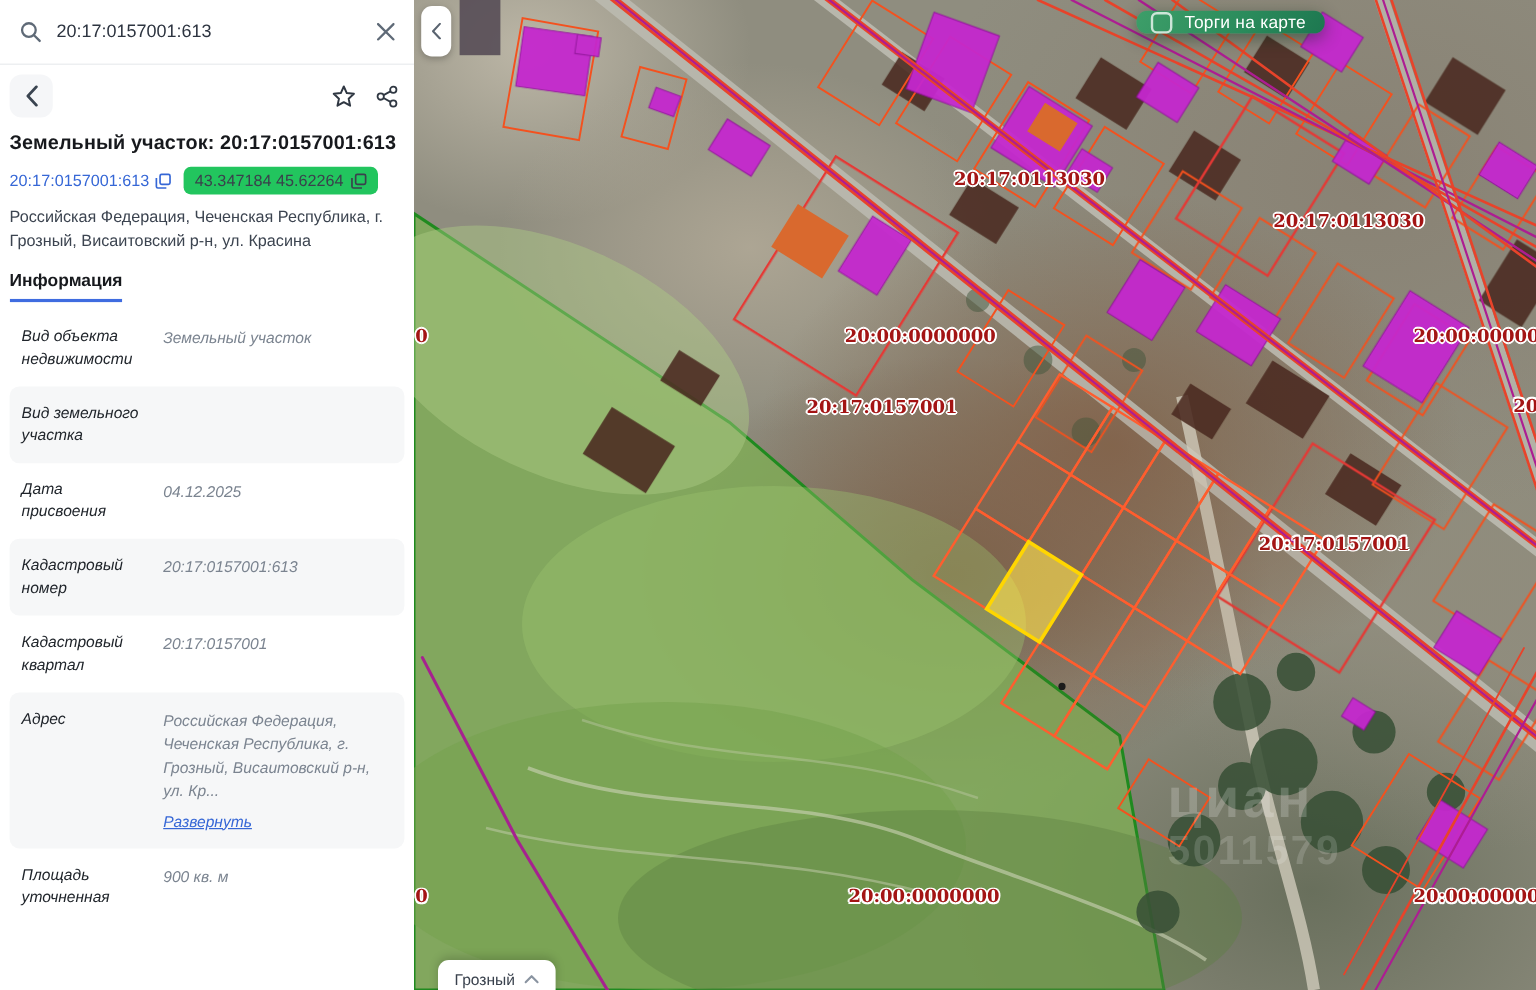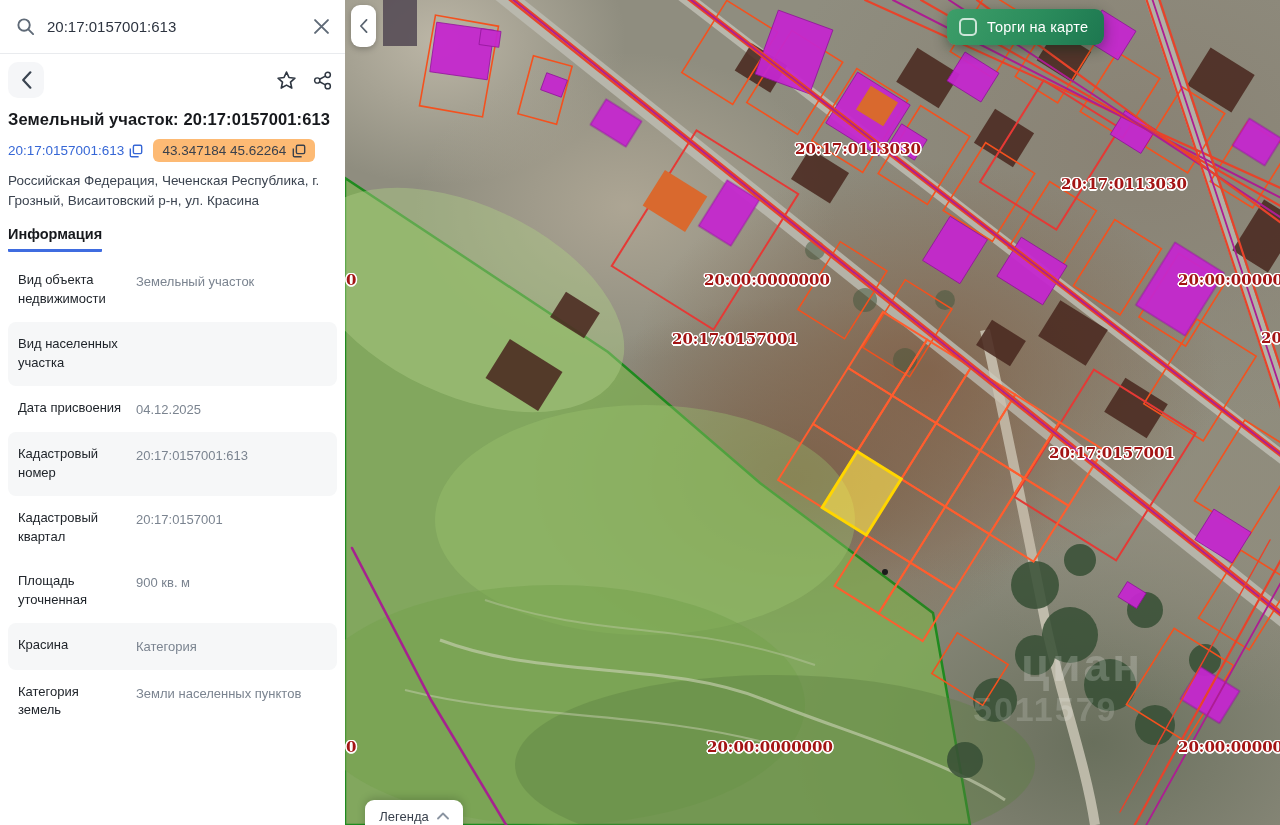--- a/index.html
+++ b/index.html
@@ -12,26 +12,26 @@
   .searchbar svg { flex:0 0 auto; }
   .search-input { flex:1; border:none; outline:none; font-size:15px; color:#2d3440; font-family:"Liberation Sans",sans-serif; background:transparent; }
   .icon-btn { background:none; border:none; cursor:pointer; display:flex; align-items:center; justify-content:center; padding:0; }
   .header-actions { display:flex; align-items:center; padding:8px 12px 4px 8px; }
   .back-btn { width:36px; height:36px; border-radius:10px; background:#f5f6f8; }
   .header-spacer { flex:1; }
   .header-actions .icon-btn + .icon-btn { margin-left:14px; }
   .obj-title { font-size:16.5px; font-weight:700; color:#17191d; padding:8px 10px 0 8px; letter-spacing:.1px; }
   .codes-row { display:flex; align-items:center; gap:10px; padding:10px 8px 0 8px; }
   .cad-link { display:flex; align-items:center; gap:5px; font-size:13.5px; color:#3667d6; text-decoration:none; cursor:pointer; }
-  .coord-pill { display:flex; align-items:center; gap:6px; background:#fdba74; border-radius:6px; padding:4px 9px; font-size:13.5px; color:#3a414c; }
+  .coord-pill { display:flex; align-items:center; gap:6px; background:#22c55e; border-radius:6px; padding:4px 9px; font-size:13.5px; color:#3a414c; }
   .obj-address { padding:9px 10px 0 8px; font-size:13.5px; line-height:1.45; color:#3c4450; }
   .tab-row { display:flex; padding:16px 8px 0 8px; }
   .tab { font-size:14.5px; font-weight:700; color:#17191d; padding-bottom:7px; border-bottom:3px solid #3f6ce0; border-radius:0 0 1px 1px; cursor:pointer; }
   .info-table { padding:6px 8px 0 8px; }
-  .info-row { display:flex; gap:14px; padding:13px 10px; border-radius:8px; }
+  .info-row { display:flex; gap:14px; padding:13px 10px; border-radius:8px;font-style:italic; }
   .info-row.alt { background:#f6f7f8; }
   .info-label { width:104px; flex:0 0 104px; font-size:13px; line-height:1.45; color:#20252b; }
   .info-value { flex:1; font-size:13px; line-height:1.5; color:#7b8490; padding-top:1px; }
   .expand-link { display:inline-block; margin-top:6px; font-size:13px; color:#3667d6; text-decoration:underline; cursor:pointer; }
 
   
   .map { position:absolute; left:345px; top:0; width:935px; height:825px; overflow:hidden; cursor:grab;
     background-color:#8f8d7f;
     background-image:
       radial-gradient(420px 300px at 62% 45%, rgba(128,97,72,.85), rgba(128,97,72,0) 70%),
@@ -39,25 +39,25 @@
       radial-gradient(300px 220px at 30% 25%, rgba(176,168,150,.9), rgba(176,168,150,0) 70%),
       radial-gradient(260px 200px at 10% 5%, rgba(190,184,168,.95), rgba(190,184,168,0) 72%),
       radial-gradient(520px 400px at 85% 18%, rgba(136,128,114,.85), rgba(136,128,114,0) 72%),
       radial-gradient(420px 330px at 94% 58%, rgba(144,140,124,.85), rgba(144,140,124,0) 70%),
       radial-gradient(440px 320px at 80% 90%, rgba(98,106,86,.85), rgba(98,106,86,0) 70%);
   }
   .map svg.overlay { position:absolute; left:0; top:0; }
   .map-label { position:absolute; font-family:"DejaVu Serif",serif; font-weight:700; font-size:15px; color:#a31414; white-space:nowrap; z-index:3;
     text-shadow:-1.5px 0 0 #fff, 1.5px 0 0 #fff, 0 -1.5px 0 #fff, 0 1.5px 0 #fff, -1px -1px 0 #fff, 1px 1px 0 #fff, -1px 1px 0 #fff, 1px -1px 0 #fff; }
   .watermark { position:absolute; left:628px; top:640px; z-index:2; color:rgba(255,255,255,.2); font-weight:700; line-height:1.1; pointer-events:none; }
-  .watermark .wm1 { font-size:46px; letter-spacing:3px;margin-left:48px; }
+  .watermark .wm1 { font-size:46px; letter-spacing:3px; }
   .watermark .wm2 { font-size:34px; letter-spacing:2px; color:rgba(255,255,255,.16); }
   .collapse-tab { position:absolute; left:6px; top:5px; width:25px; height:42px; background:#fff; border-radius:9px; z-index:4;
     display:flex; align-items:center; justify-content:center; box-shadow:0 2px 6px rgba(0,0,0,.25); border:none; cursor:pointer; }
-  .trades-btn { position:absolute; left:602px; top:9px; height:36px; padding:0 16px 0 12px; z-index:4; display:flex; align-items:center; gap:10px;
+  .trades-btn { position:absolute; left:602px; top:9px; height:19px; padding:0 16px 0 12px; z-index:4; display:flex; align-items:center; gap:10px;
     background:linear-gradient(120deg,#3d9e69 0%,#2b8c5c 55%,#1d7750 100%); border:none; border-radius:9px; cursor:pointer;
     box-shadow:0 4px 14px rgba(0,40,20,.45); }
   .trades-check { width:18px; height:18px; border:2px solid rgba(255,255,255,.75); border-radius:5px; background:transparent; }
   .trades-label { color:#fff; font-size:14.5px; font-weight:500; letter-spacing:.2px; }
   .legend-btn { position:absolute; left:20px; top:800px; width:98px; height:32px; background:#fff; border:none; border-radius:9px 9px 0 0; z-index:4;
     display:flex; align-items:center; justify-content:center; gap:8px; box-shadow:0 -2px 8px rgba(0,0,0,.18); cursor:pointer; }
   .legend-label { font-size:13px; color:#39414d; }
 </style>
 </head>
 <body>
@@ -126,34 +126,40 @@
     <div class="tab-row">
       <div class="tab">Информация</div>
     </div>
 
     <div class="info-table">
       <div class="info-row">
           <div class="info-label">Вид объекта недвижимости</div>
           <div class="info-value">Земельный участок</div>
         </div>
       <div class="info-row alt">
-          <div class="info-label">Вид населенных участка</div>
+          <div class="info-label">Вид земельного участка</div>
         </div>
       <div class="info-row">
           <div class="info-label">Дата присвоения</div>
           <div class="info-value">04.12.2025</div>
         </div>
       <div class="info-row alt">
           <div class="info-label">Кадастровый номер</div>
           <div class="info-value">20:17:0157001:613</div>
         </div>
       <div class="info-row">
           <div class="info-label">Кадастровый квартал</div>
           <div class="info-value">20:17:0157001</div>
         </div>
+      <div class="info-row alt">
+        <div class="info-label">Адрес</div>
+        <div class="info-value"><span>Российская Федерация, Чеченская Республика, г. Грозный, Висаитовский р-н, ул. Кр...</span><br>
+          <a class="expand-link">Развернуть</a>
+        </div>
+      </div>
       <div class="info-row">
           <div class="info-label">Площадь уточненная</div>
           <div class="info-value">900 кв. м</div>
         </div>
       <div class="info-row alt">
           <div class="info-label">Красина</div>
           <div class="info-value">Категория</div>
         </div>
       <div class="info-row">
           <div class="info-label">Категория земель</div>
@@ -336,19 +342,19 @@
           <path d="M8.5 1 L2 8 L8.5 15" fill="none" stroke="#5a6470" stroke-width="2" stroke-linecap="round" stroke-linejoin="round"></path>
         </svg>
     </button>
 
     <button class="trades-btn">
       <span class="trades-check"></span>
       <span class="trades-label">Торги на карте</span>
     </button>
 
     <button class="legend-btn">
-      <span class="legend-label">Легенда</span>
+      <span class="legend-label">Грозный</span>
       <svg width="12" height="8" viewBox="0 0 12 8">
           <path d="M1 6.5 L6 1.5 L11 6.5" fill="none" stroke="#8a94a1" stroke-width="1.8" stroke-linecap="round" stroke-linejoin="round"></path>
         </svg>
     </button>
   </div>
 </div>
 
 </body></html>

